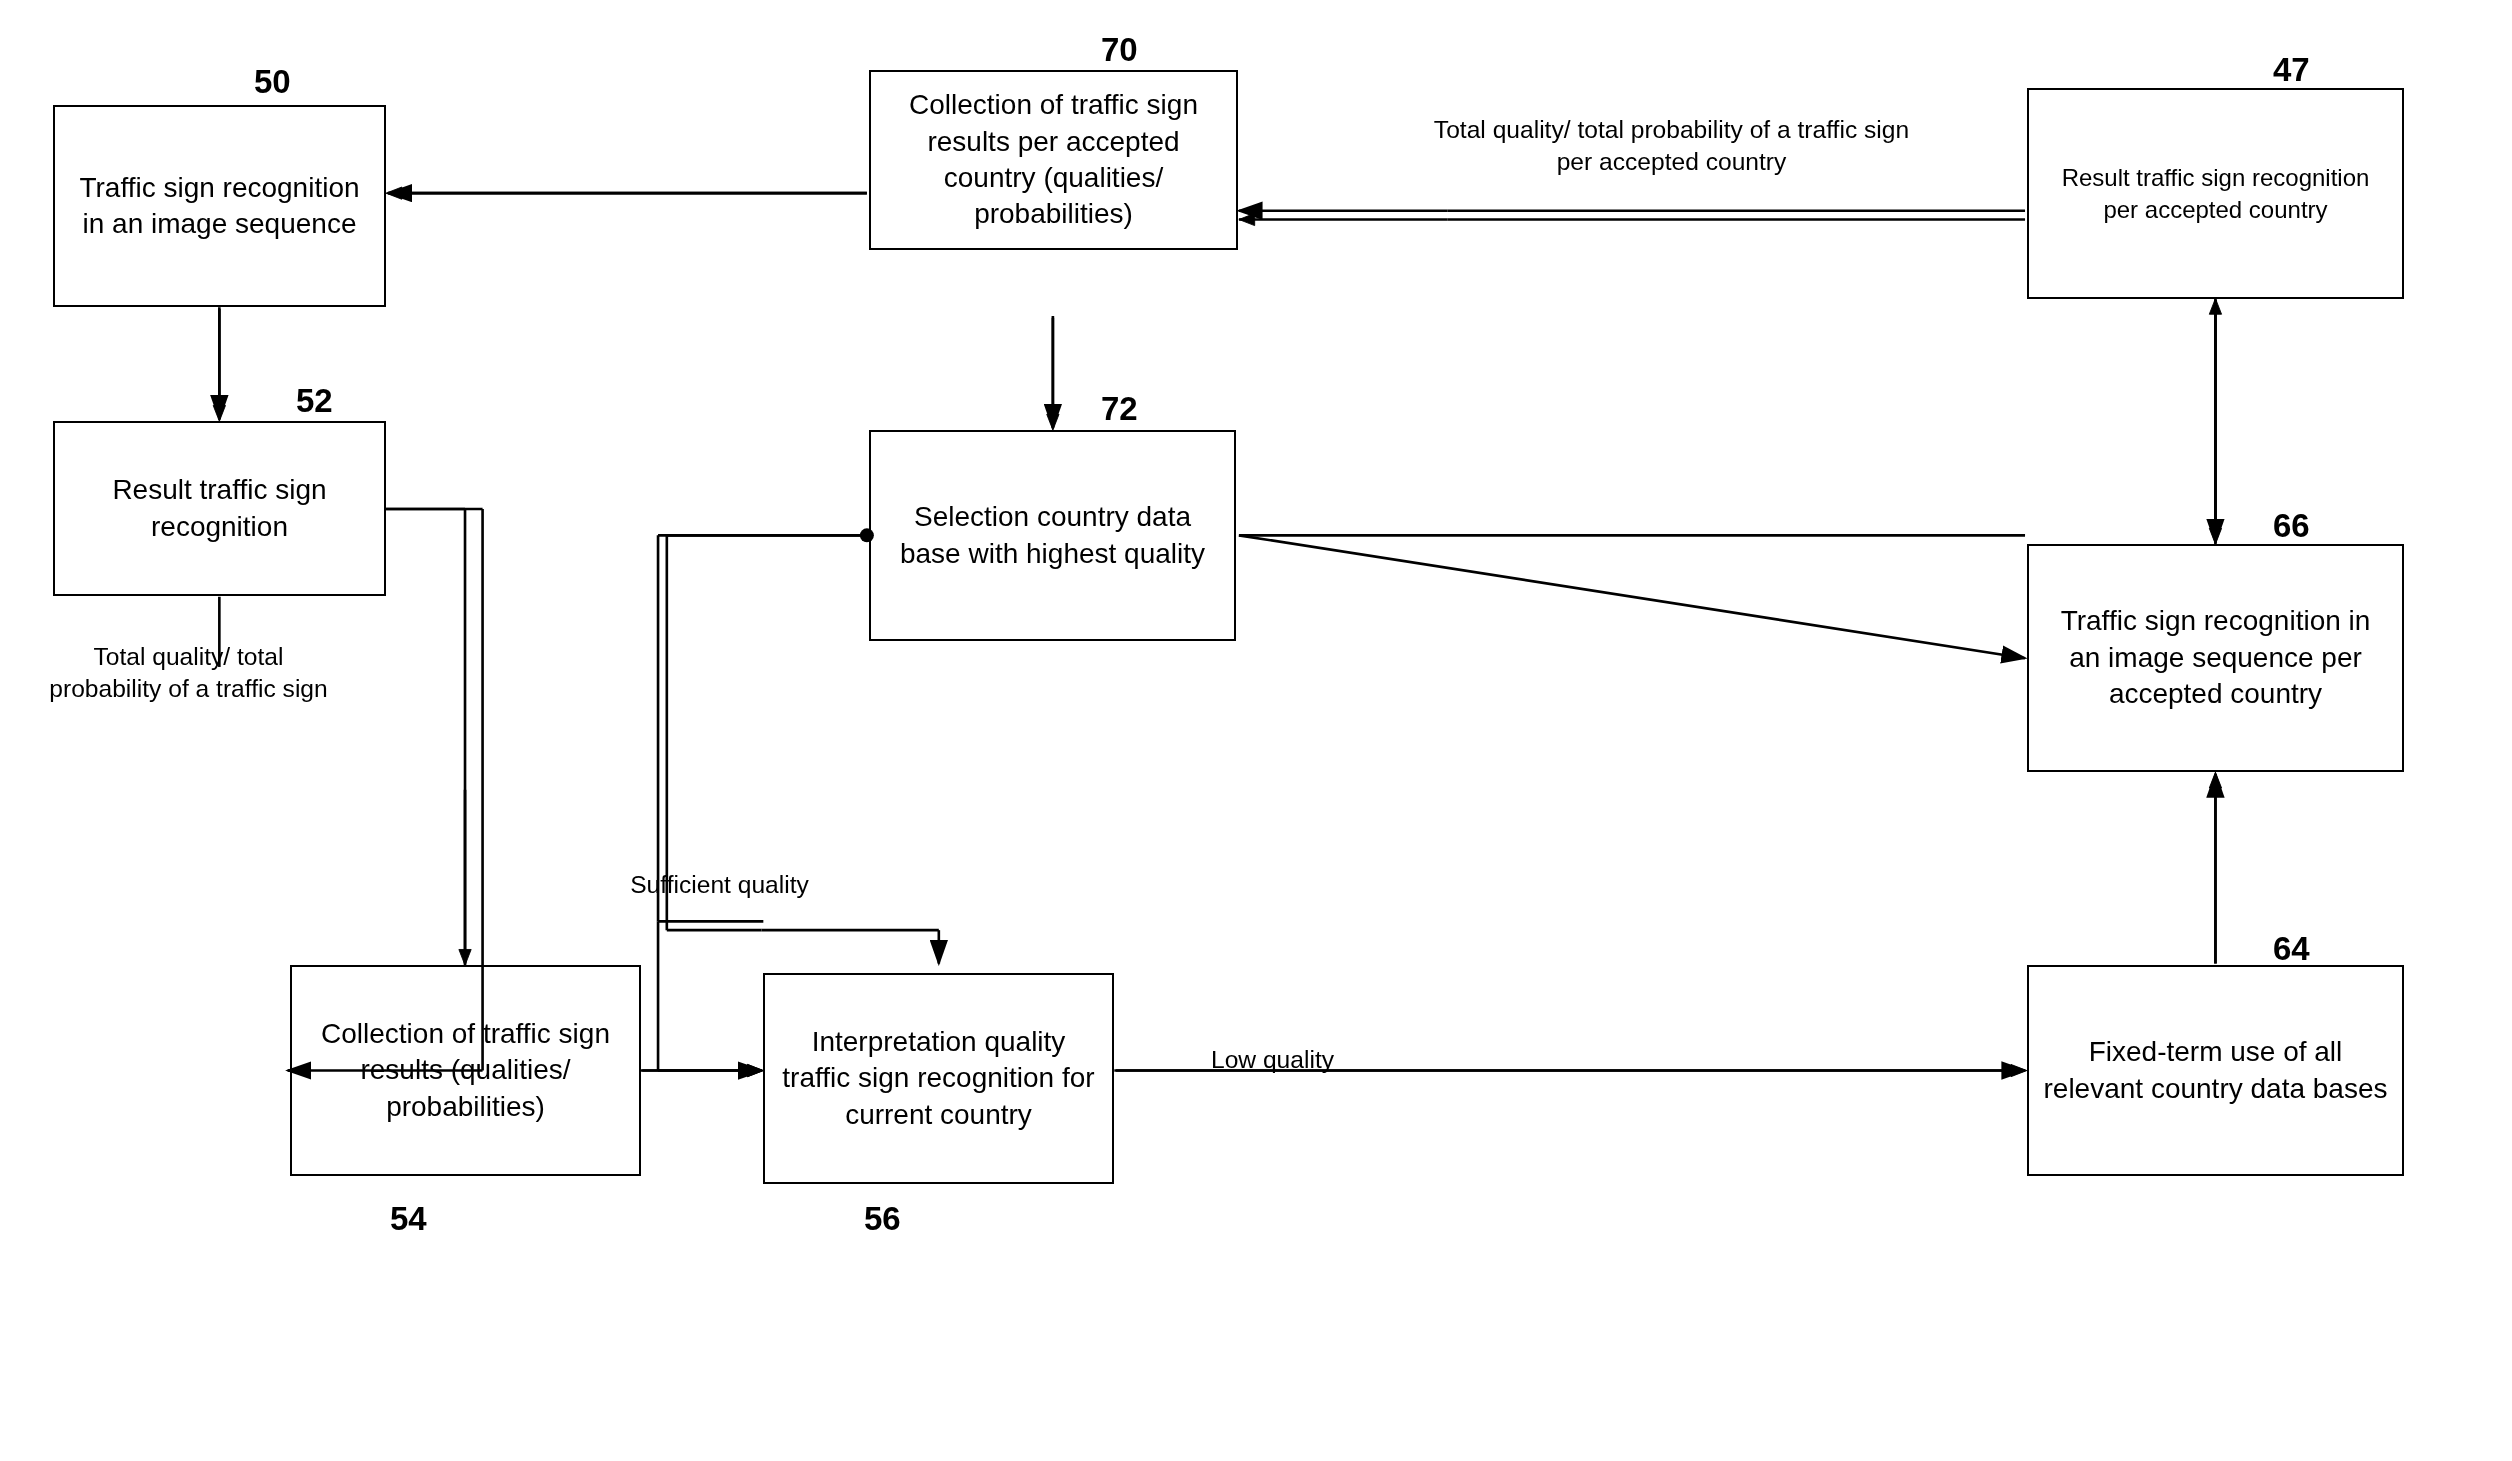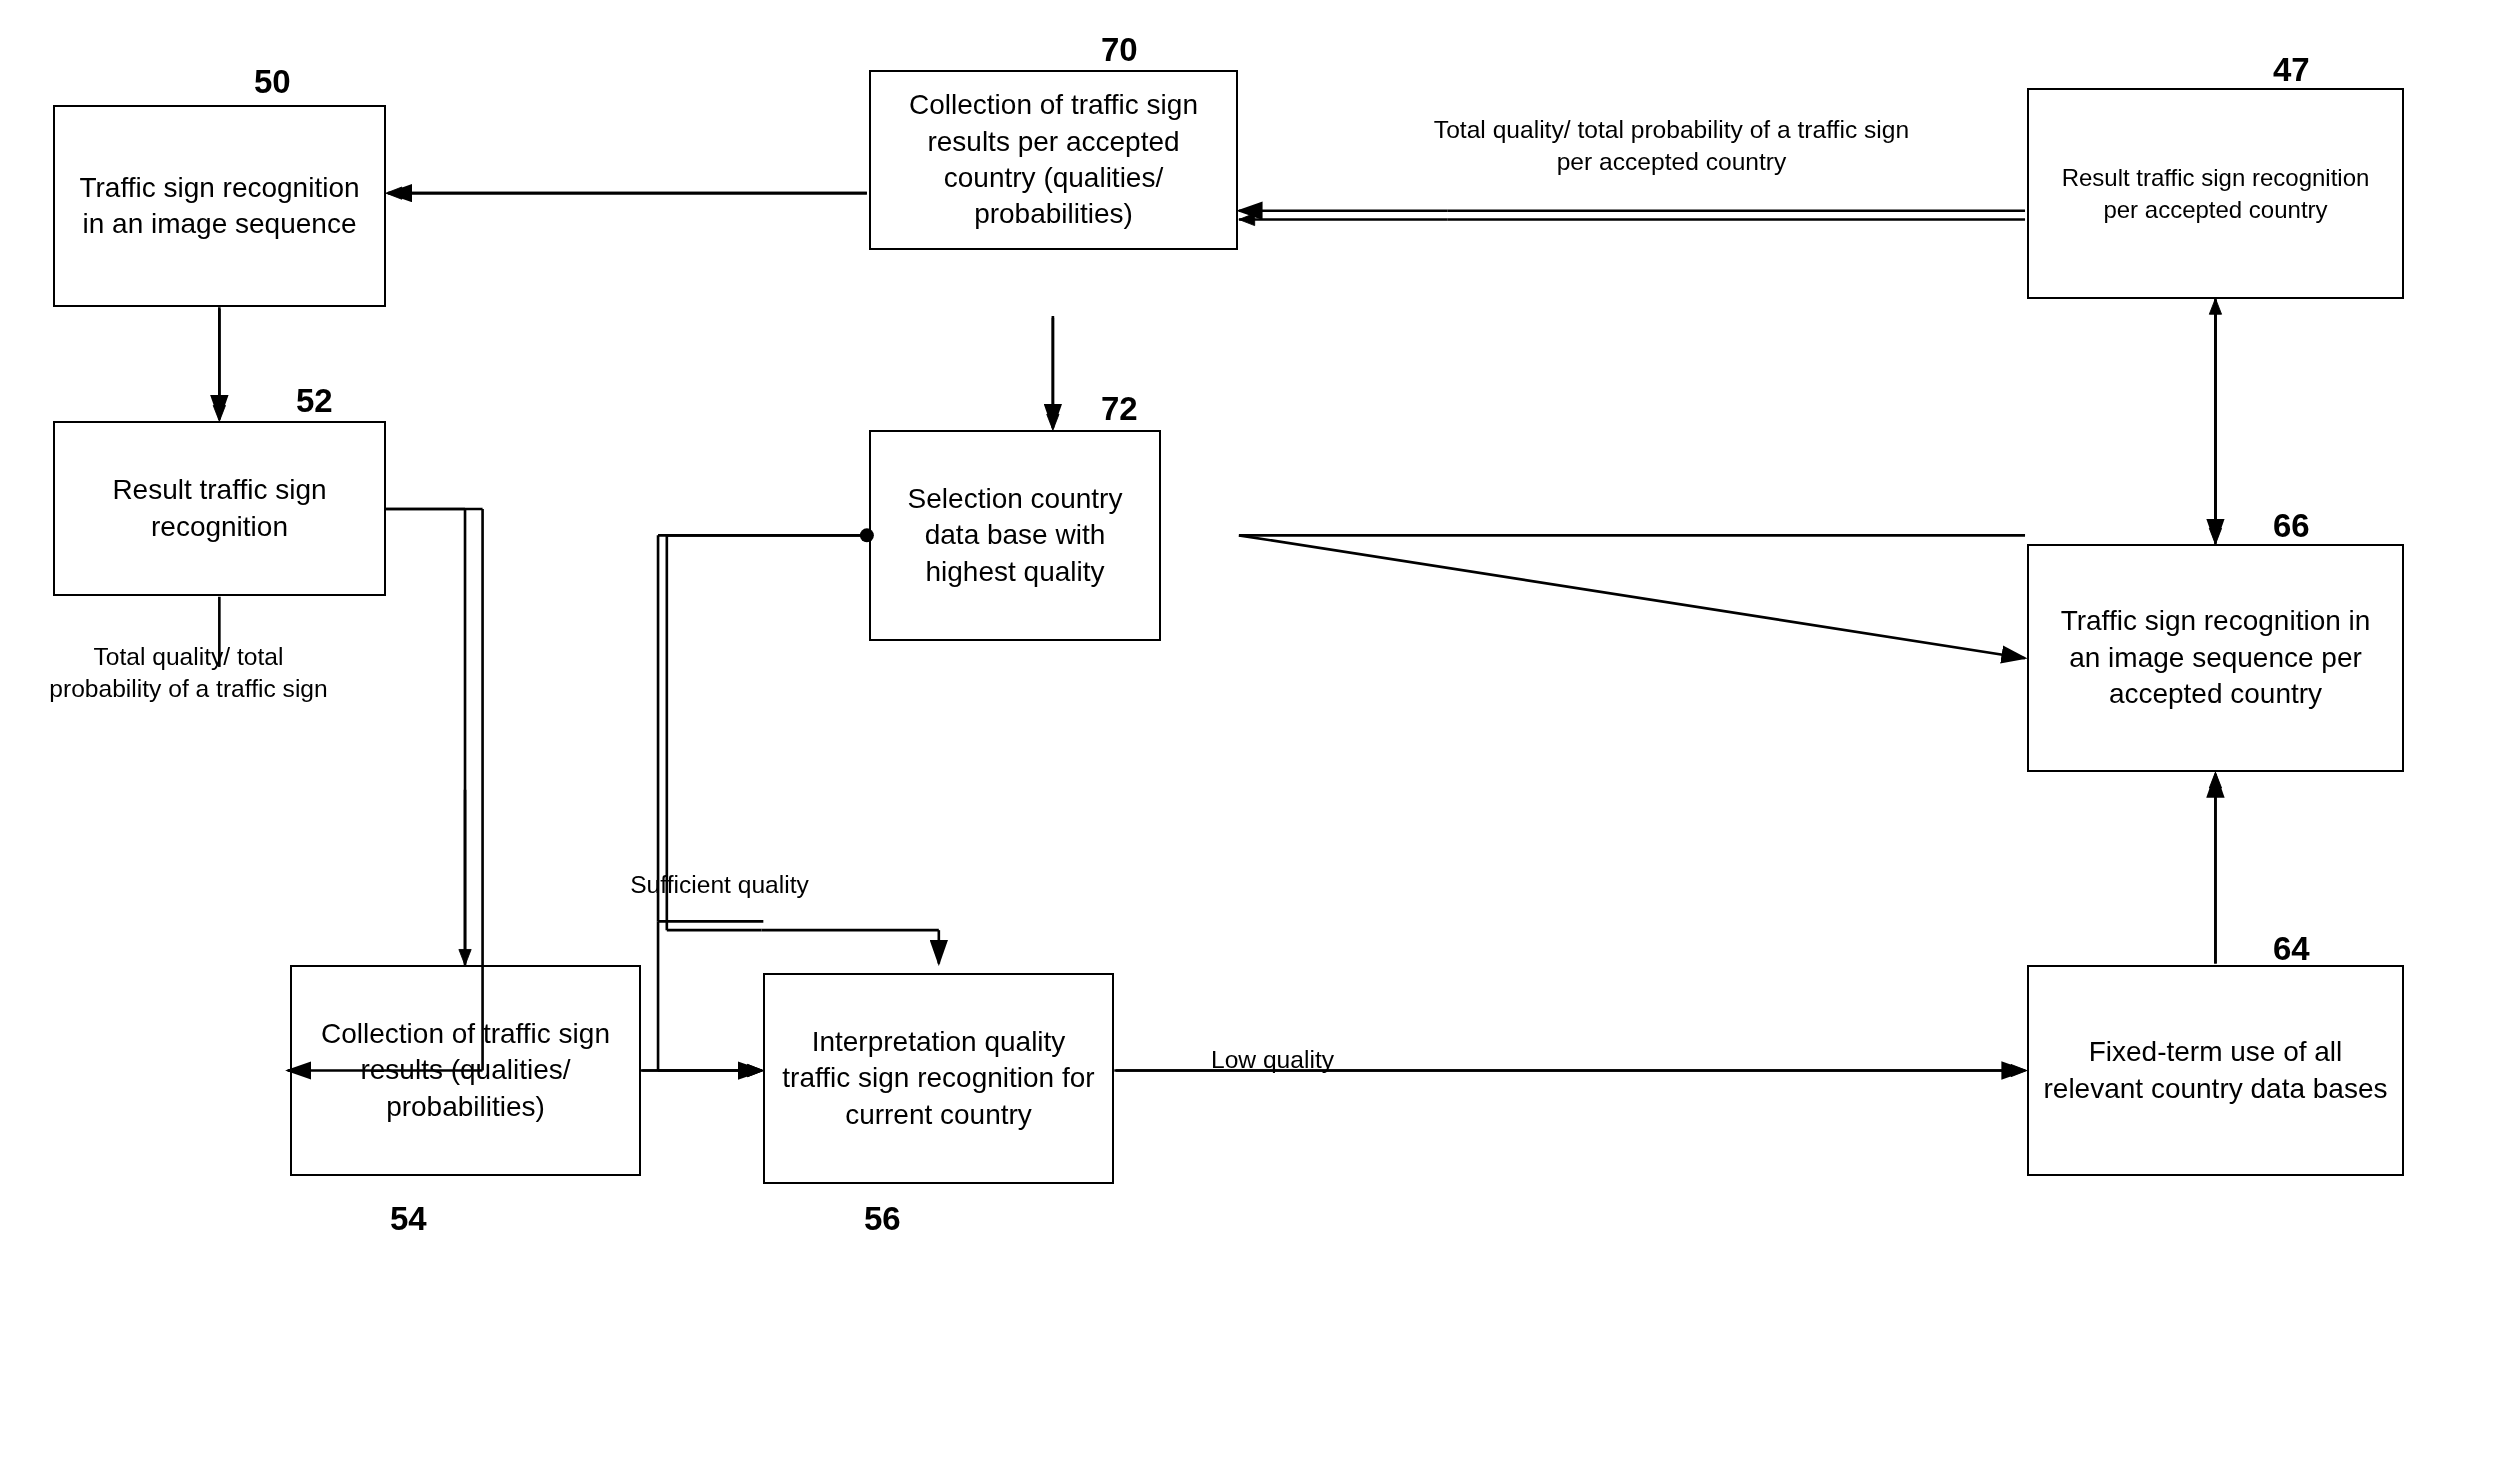--- a/index.html
+++ b/index.html
@@ -133,21 +133,21 @@
     <span>52</span>
   </div>
 
   <div class="box" style="left:869px; top:70px; width:369px; height:180px; font-size:28px;">
     <span>Collection of traffic sign results per accepted country (qualities/ probabilities)</span>
   </div>
   <div class="label" style="left:1101px; top:31px; font-size:33px; font-weight:bold;">
     <span>70</span>
   </div>
 
-  <div class="box" style="left:869px; top:430px; width:292px; height:211px; font-size:28px;">
+  <div class="box" style="left:869px; top:430px; width:367px; height:211px; font-size:28px;">
     <span>Selection country data base with highest quality</span>
   </div>
   <div class="label" style="left:1101px; top:390px; font-size:33px; font-weight:bold;">
     <span>72</span>
   </div>
 
   <div class="box" style="left:290px; top:965px; width:351px; height:211px; font-size:28px;">
     <span>Collection of traffic sign results (qualities/ probabilities)</span>
   </div>
   <div class="label" style="left:390px; top:1200px; font-size:33px; font-weight:bold;">

